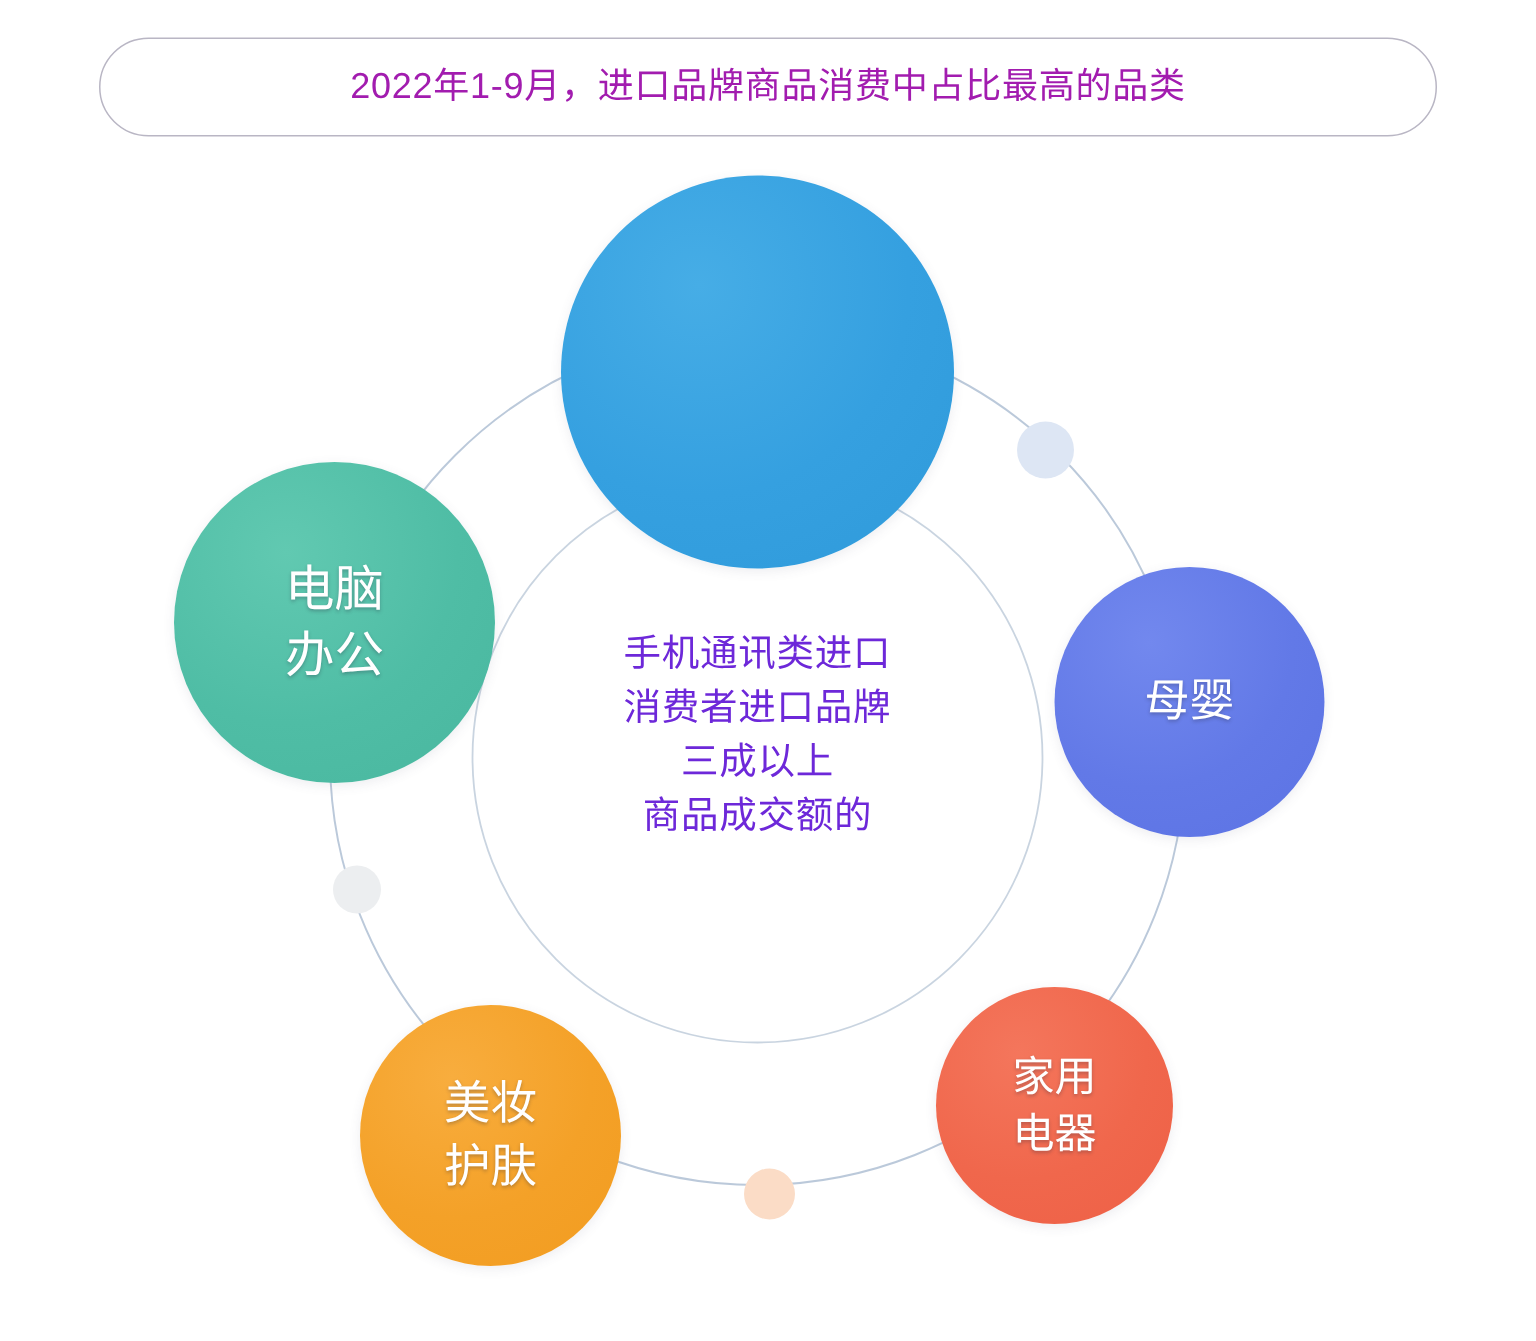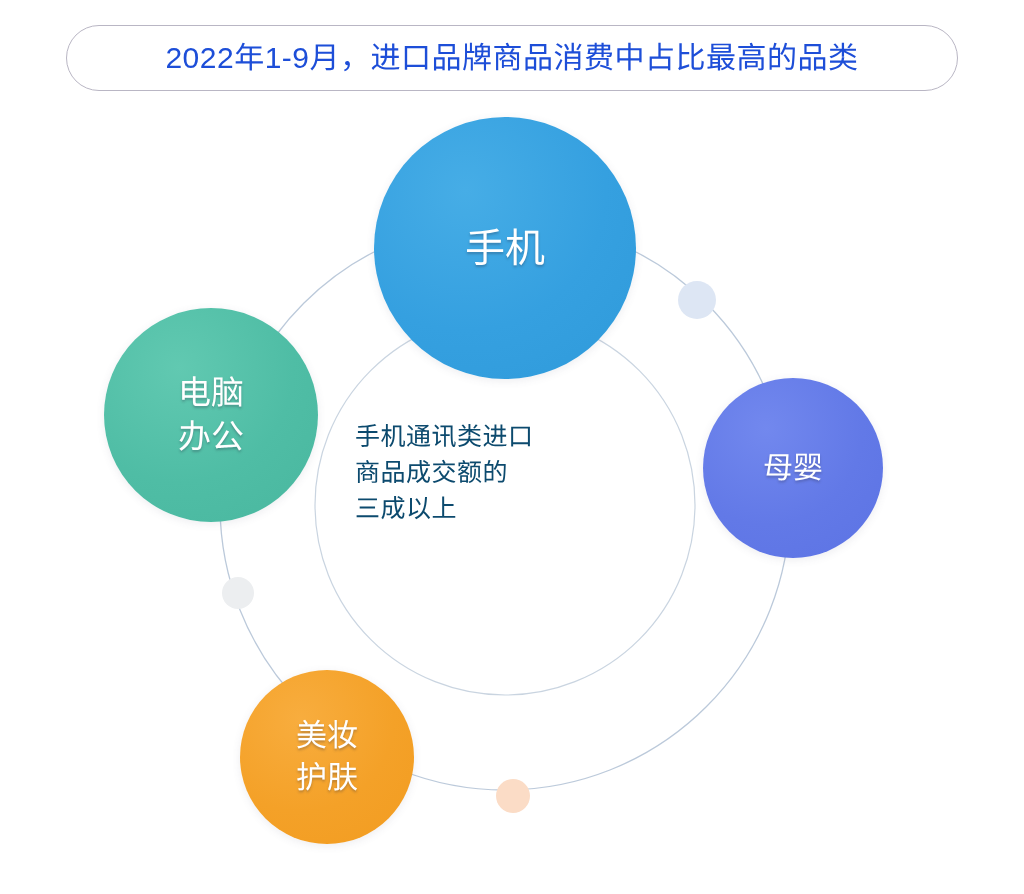--- a/index.html
+++ b/index.html
@@ -32,23 +32,23 @@
     height: 66px;
     box-sizing: border-box;
     border: 1.6px solid #b9b6c4;
     border-radius: 34px;
     background: #ffffff;
     display: flex;
     align-items: center;
     justify-content: center;
   }
   .title-text {
-    font-size: 30px;
+    font-size: 24px;
     line-height: 1;
-    color: #1d4ed8;
+    color: #a21caf;
     letter-spacing: 0.5px;
     white-space: nowrap;
     font-family: "Liberation Sans", "DejaVu Sans", sans-serif;
   }
 
   
   .stage {
     position: absolute;
     left: 0;
     top: 0;
@@ -62,21 +62,22 @@
     width: 1024px;
     height: 894px;
   }
 
   
   .center-copy {
     position: absolute;
     left: 355px;
     top: 418px;
     width: 300px;
-    color: #0c4a6e;
+    text-align: center;
+    color: #6d28d9;
     font-size: 25px;
     line-height: 36px;
     letter-spacing: 0.5px;
     font-family: "Liberation Sans", "DejaVu Sans", sans-serif;
   }
   .center-copy div { white-space: nowrap; }
 
   
   .bubble {
     position: absolute;
@@ -92,21 +93,21 @@
   .bubble .lbl {
     text-shadow: 0 1.5px 2.5px rgba(40, 40, 60, 0.30);
     white-space: nowrap;
     font-weight: normal;
   }
 
   .b-mobile    { left: 374px; top: 117px; width: 262px; height: 262px;
                  background: radial-gradient(circle at 35% 28%, #46ade6 0%, #35a0e0 55%, #2f9ada 100%); }
   .b-mobile .lbl { font-size: 40px; line-height: 52px; }
 
-  .b-computer  { left: 104px; top: 308px; width: 214px; height: 214px;
+  .b-computer  { left: 116px; top: 308px; width: 214px; height: 214px;
                  background: radial-gradient(circle at 35% 28%, #61c9b1 0%, #4fbda5 55%, #49b79f 100%); }
   .b-computer .lbl { font-size: 33px; line-height: 44px; }
 
   .b-mother    { left: 703px; top: 378px; width: 180px; height: 180px;
                  background: radial-gradient(circle at 35% 28%, #7288ee 0%, #6279e7 55%, #5c73e4 100%); text-align: center; }
   .b-mother .lbl { font-size: 30px; line-height: 40px; }
 
   .b-beauty    { left: 240px; top: 670px; width: 174px; height: 174px;
                  background: radial-gradient(circle at 35% 28%, #f8ad3e 0%, #f4a128 55%, #f29c20 100%); justify-content: center; }
   .b-beauty .lbl { font-size: 31px; line-height: 42px; }
@@ -140,37 +141,41 @@
 
       <circle cx="505" cy="505" r="190" fill="none" stroke="#c3cfdd" stroke-width="1.2" opacity="0.9"></circle>
     </svg>
   </div>
 
   <div class="dot dot-1"></div>
   <div class="dot dot-2"></div>
   <div class="dot dot-3"></div>
 
   <div class="bubble b-mobile">
-    <span class="lbl">手机</span>
   </div>
 
   <div class="bubble b-computer">
     <span class="lbl">电脑</span>
     <span class="lbl">办公</span>
   </div>
 
   <div class="bubble b-mother">
     <span class="lbl">母婴</span>
   </div>
 
   <div class="bubble b-beauty">
     <span class="lbl">美妆</span>
     <span class="lbl">护肤</span>
   </div>
 
+  <div class="bubble b-appliance">
+    <span class="lbl">家用</span>
+    <span class="lbl">电器</span>
+  </div>
 
   <div class="center-copy">
     <div>手机通讯类进口</div>
+    <div>消费者进口品牌</div>
+    <div>三成以上</div>
     <div>商品成交额的</div>
-    <div>三成以上</div>
   </div>
 
 </div>
 
 </body></html>

